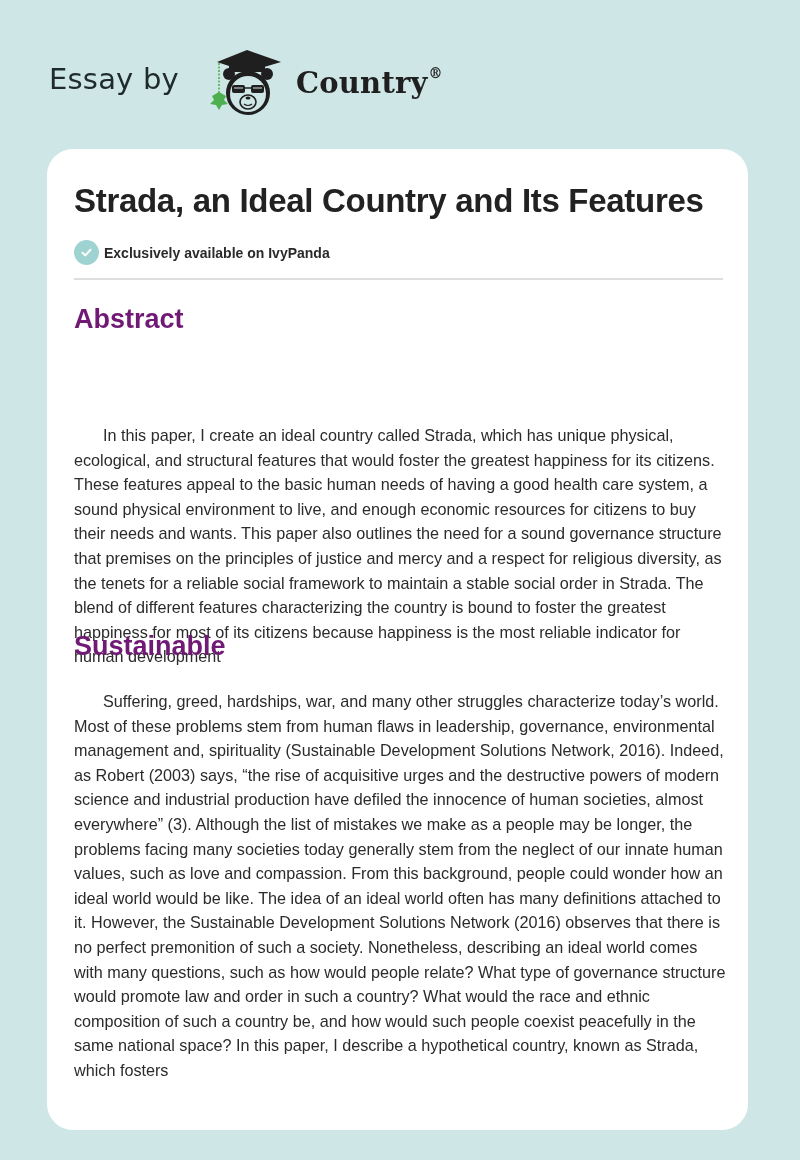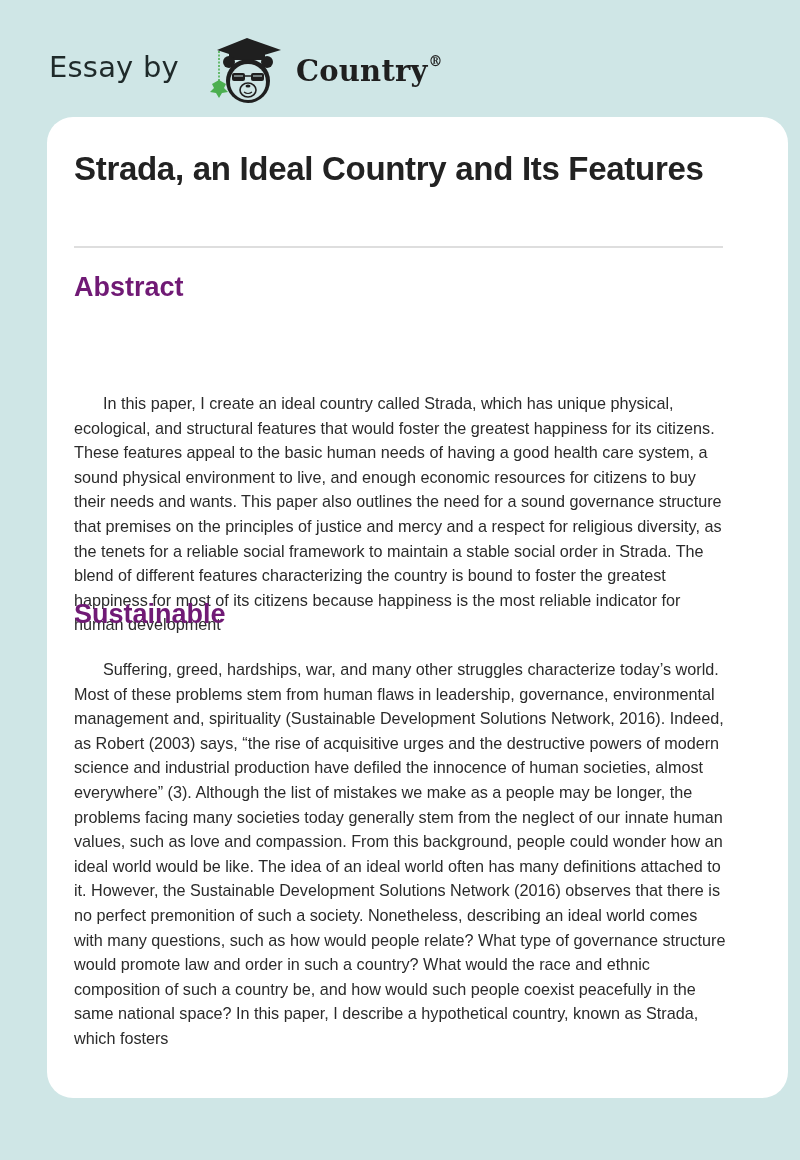--- a/index.html
+++ b/index.html
@@ -11,21 +11,21 @@
       height: 1160px;
       background: #cfe6e6;
       font-family: "Liberation Sans", sans-serif;
       color: #222;
       position: relative;
       overflow: hidden;
     }
     .brand {
       position: absolute;
       left: 0;
-      top: 0;
+      top: 12px;
       width: 632px;
       height: 130px;
     }
     .brand-essay {
       position: absolute;
       left: 49px;
       top: 50px;
       font-family: "DejaVu Sans", sans-serif;
       font-size: 29px;
       color: #1f2a2a;
@@ -50,26 +50,25 @@
     }
     .brand-name sup {
       font-size: 14px;
       position: relative;
       top: -4px;
       margin-left: 1px;
     }
     .card {
       position: absolute;
       left: 47px;
-      top: 117px;
+      top: 149px;
       width: 701px;
       height: 981px;
       background: #ffffff;
       border-radius: 26px;
-      padding-left: 40px;
     }
     .title {
       position: absolute;
       left: 27px;
       top: 33px;
       margin: 0;
       font-size: 33px;
       font-weight: bold;
       color: #222;
       letter-spacing: -0.3px;
@@ -156,20 +155,28 @@
     <ellipse cx="45" cy="54" rx="8" ry="7" fill="none" stroke="#1f1f1f" stroke-width="1.6"></ellipse>
     <ellipse cx="45" cy="50" rx="2.5" ry="1.6" fill="#1f1f1f"></ellipse>
     <path d="M41,56 Q45,59 49,56" fill="none" stroke="#1f1f1f" stroke-width="1.2"></path>
   </svg>
   <span class="brand-name"><span>Country</span><sup>®</sup></span>
 </header>
 
 <main class="card">
   <h1 class="title">Strada, an Ideal Country and Its Features</h1>
 
+  <div class="badge">
+    <span class="badge-icon">
+      <svg width="13" height="13" viewBox="0 0 13 13">
+        <path d="M2.5,6.8 L5.3,9.4 L10.5,3.8" fill="none" stroke="#ffffff" stroke-width="2" stroke-linecap="round" stroke-linejoin="round"></path>
+      </svg>
+    </span>
+    <span class="badge-text">Exclusively available on IvyPanda</span>
+  </div>
 
   <div class="divider"></div>
 
   <h2 class="section-heading" id="abstract-heading">Abstract</h2>
   <p class="para" id="abstract-para">In this paper, I create an ideal country called Strada, which has unique physical, ecological, and structural features that would foster the greatest happiness for its citizens. These features appeal to the basic human needs of having a good health care system, a sound physical environment to live, and enough economic resources for citizens to buy their needs and wants. This paper also outlines the need for a sound governance structure that premises on the principles of justice and mercy and a respect for religious diversity, as the tenets for a reliable social framework to maintain a stable social order in Strada. The blend of different features characterizing the country is bound to foster the greatest happiness for most of its citizens because happiness is the most reliable indicator for human development</p>
 
   <h2 class="section-heading" id="intro-heading">Sustainable</h2>
   <p class="para" id="intro-para">Suffering, greed, hardships, war, and many other struggles characterize today’s world. Most of these problems stem from human flaws in leadership, governance, environmental management and, spirituality (Sustainable Development Solutions Network, 2016). Indeed, as Robert (2003) says, “the rise of acquisitive urges and the destructive powers of modern science and industrial production have defiled the innocence of human societies, almost everywhere” (3). Although the list of mistakes we make as a people may be longer, the problems facing many societies today generally stem from the neglect of our innate human values, such as love and compassion. From this background, people could wonder how an ideal world would be like. The idea of an ideal world often has many definitions attached to it. However, the Sustainable Development Solutions Network (2016) observes that there is no perfect premonition of such a society. Nonetheless, describing an ideal world comes with many questions, such as how would people relate? What type of governance structure would promote law and order in such a country? What would the race and ethnic composition of such a country be, and how would such people coexist peacefully in the same national space? In this paper, I describe a hypothetical country, known as Strada, which fosters</p>
 </main>
 

